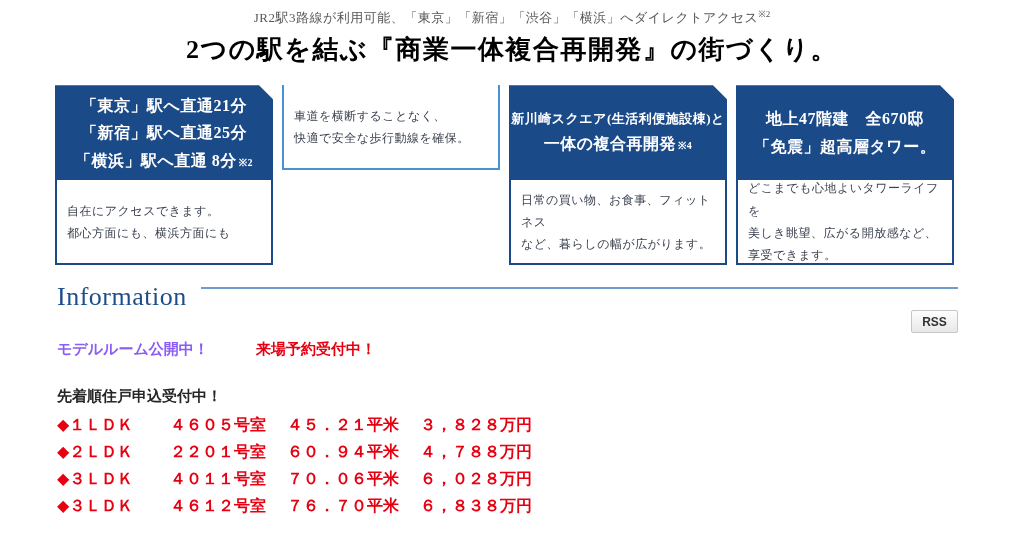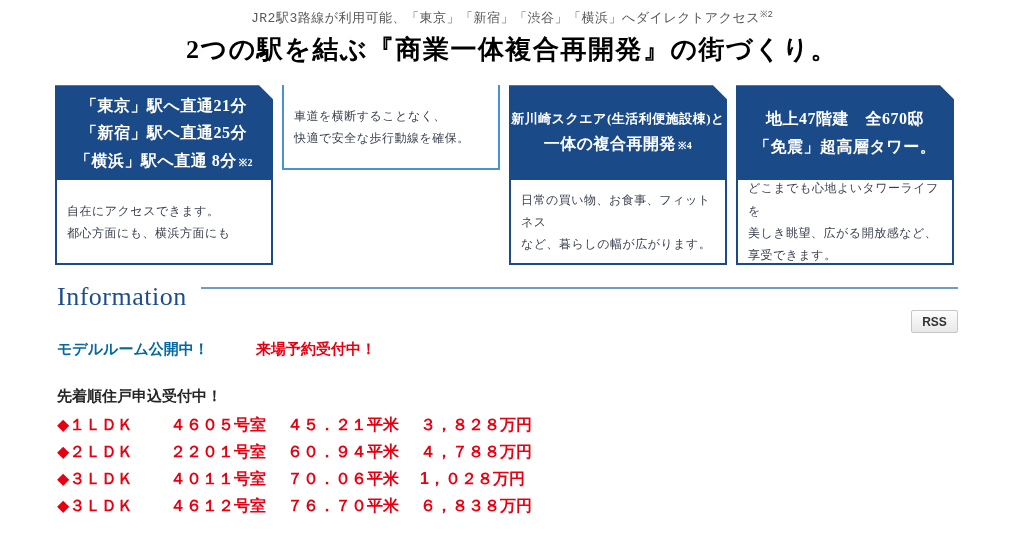--- a/index.html
+++ b/index.html
@@ -8,21 +8,21 @@
     position: relative;
     width: 1024px;
     height: 551px;
     background: #ffffff;
     overflow: hidden;
     font-family: "Liberation Sans", "DejaVu Sans", sans-serif;
   }
   
   .hero { text-align: center; padding-top: 7px; }
   .hero-sub {
-    font-family: Liberation Mono, monospace;
+    font-family: Liberation Serif, serif;
     font-size: 13px;
     color: #595757;
     letter-spacing: 0.5px;
   }
   .hero-sub sup { font-size: 9px; letter-spacing: 0; }
   .hero-title {
     margin-top: 5px;
     font-family: "Liberation Serif", "DejaVu Serif", serif;
     font-size: 26px;
     font-weight: 600;
@@ -90,21 +90,21 @@
     justify-content: center;
     font-size: 12px;
     font-weight: bold;
     color: #333333;
     background: linear-gradient(#fdfdfd, #e8e8e8);
     border: 1px solid #c6c6c6;
     border-radius: 2px;
     cursor: pointer;
   }
   .notice-row { margin-top: 7px; font-size: 15px; font-weight: bold; }
-  .notice-left { color: #0369a1; }
+  .notice-left { color: #8b5cf6; }
   .notice-right { color: #e60012; margin-left: 43px; }
   .listing { margin-top: 28px; }
   .listing-header { font-size: 15px; font-weight: bold; color: #262626; }
   .listing-rows { margin-top: 6px; }
   .listing-row {
     display: flex;
     align-items: center;
     height: 27px;
     color: #e60012;
     font-weight: bold;
@@ -199,21 +199,21 @@
         <div class="listing-row">
           <span class="cell-type">◆２ＬＤＫ</span>
           <span class="cell-room">２２０１号室</span>
           <span class="cell-area">６０．９４平米</span>
           <span class="cell-price">４，７８８万円</span>
         </div>
         <div class="listing-row">
           <span class="cell-type">◆３ＬＤＫ</span>
           <span class="cell-room">４０１１号室</span>
           <span class="cell-area">７０．０６平米</span>
-          <span class="cell-price">1，０２８万円</span>
+          <span class="cell-price">６，０２８万円</span>
         </div>
         <div class="listing-row">
           <span class="cell-type">◆３ＬＤＫ</span>
           <span class="cell-room">４６１２号室</span>
           <span class="cell-area">７６．７０平米</span>
           <span class="cell-price">６，８３８万円</span>
         </div>
       </div>
     </div>
   </div>

